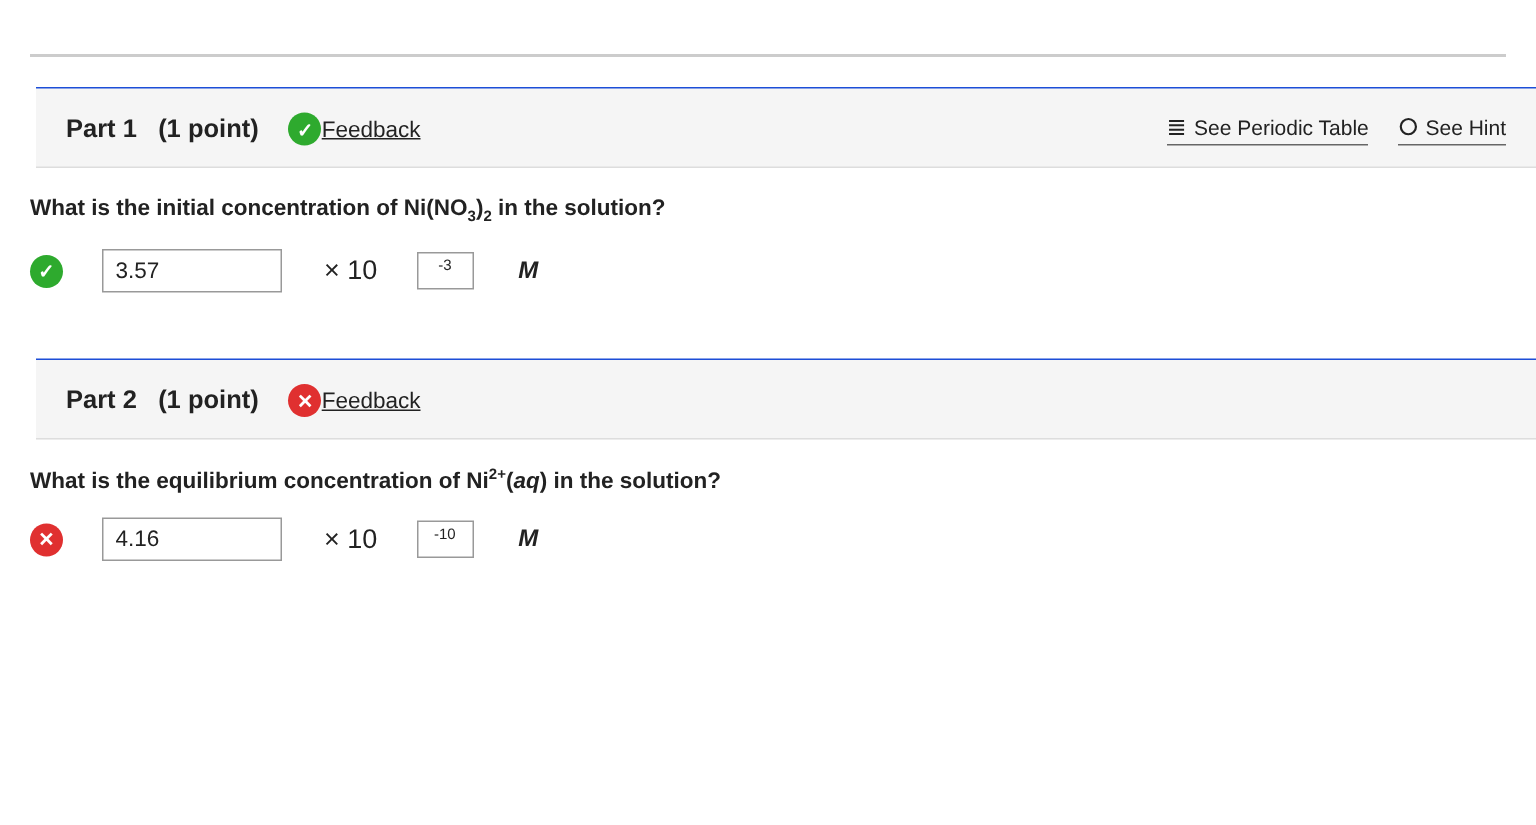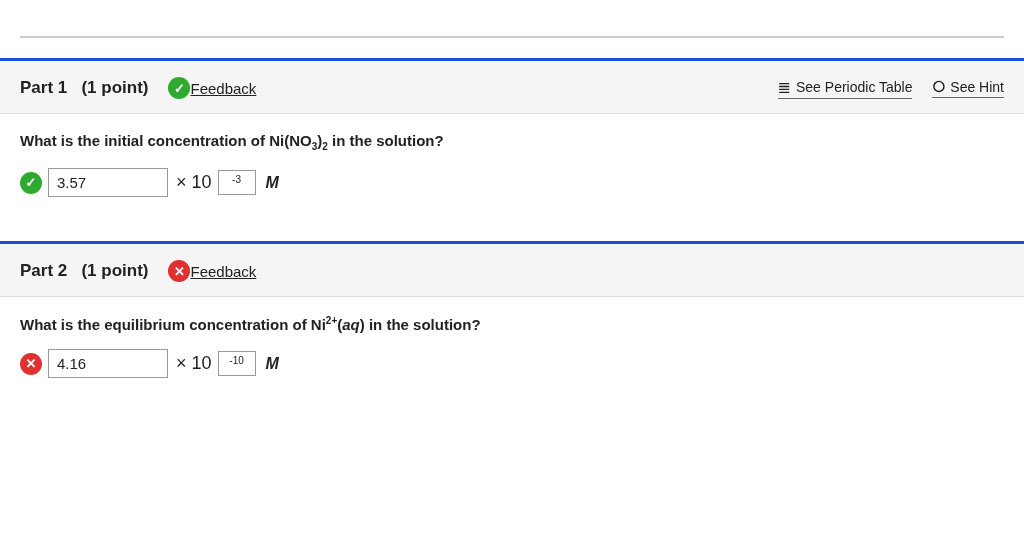--- a/index.html
+++ b/index.html
@@ -26,22 +26,23 @@
       height: 2px;
       background: #ccc;
       margin: 10px 20px 0 20px;
     }
 
     .part-header {
       display: flex;
       align-items: center;
       padding: 16px 20px 14px 20px;
       background: #f5f5f5;
-      border-top: 3px solid #1d4ed8;
+      border-top: 1px solid #1d4ed8;
       border-bottom: 1px solid #ddd;
+      margin-left: 24px;
     }
 
     .part-title {
       font-size: 17px;
       font-weight: bold;
       margin-right: 20px;
     }
 
     .feedback-btn {
       display: flex;
@@ -118,21 +119,21 @@
 
     .question-text {
       margin-bottom: 16px;
       font-size: 15px;
       font-weight: bold;
     }
 
     .answer-row {
       display: flex;
       align-items: center;
-      gap: 6px;
+      gap: 26px;
     }
 
     .answer-icon {
       flex-shrink: 0;
     }
 
     .answer-input {
       border: 1px solid #999;
       padding: 5px 8px;
       font-size: 15px;

